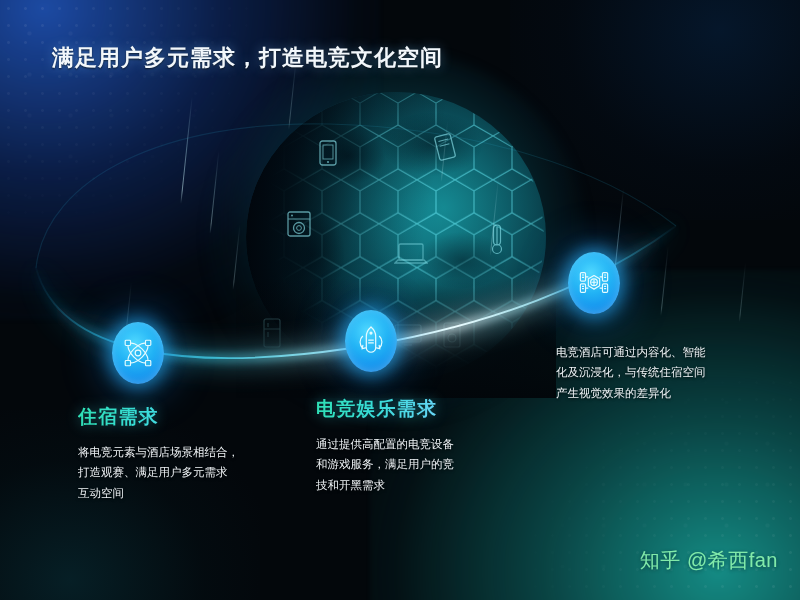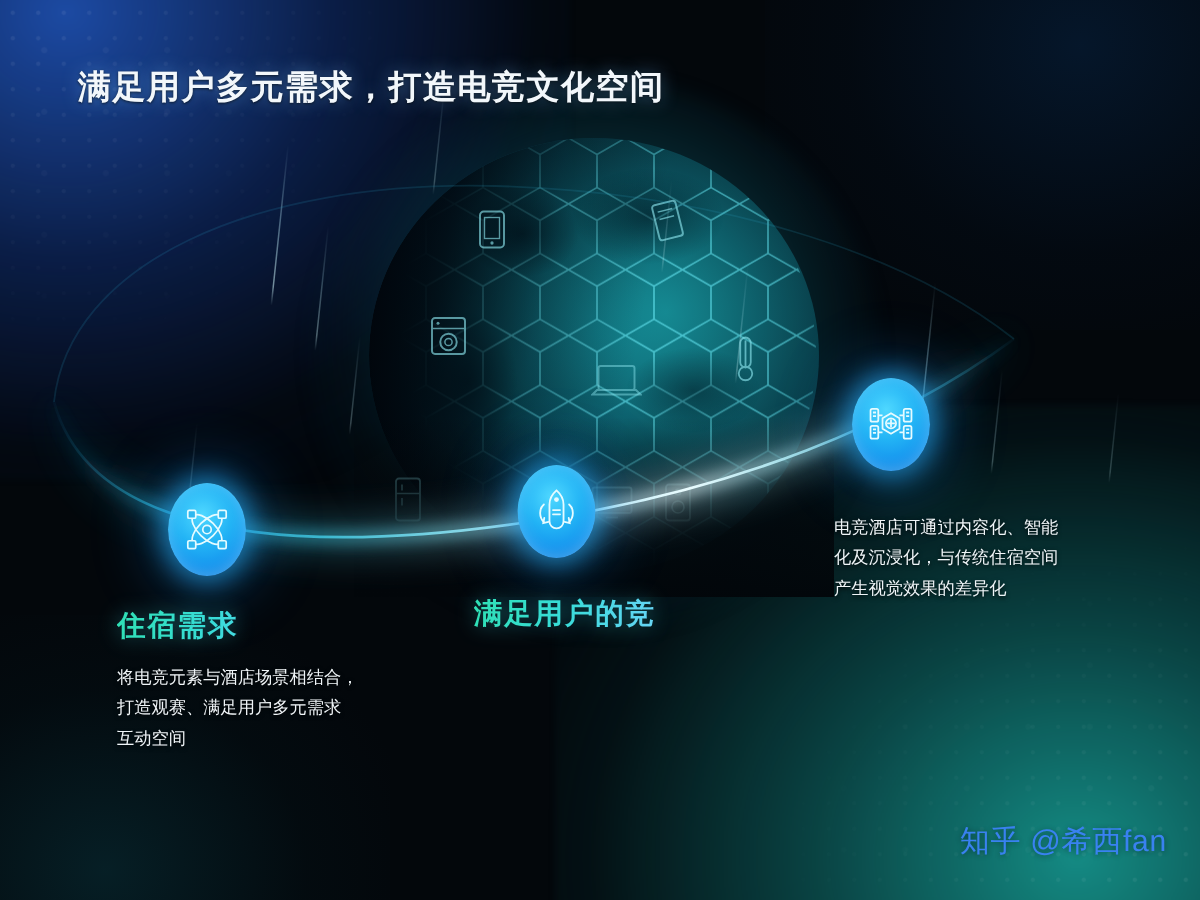--- a/index.html
+++ b/index.html
@@ -193,21 +193,21 @@
     text-shadow:0 1px 3px rgba(0,0,0,0.85);
     white-space:pre-line;
     margin-top:12px;
   }
 
   
   .watermark {
     position:absolute;
     right:22px; bottom:26px;
     font-size:20px;
-    color:#3b82f6;
+    color:#86efac;
     font-weight:500;
     letter-spacing:0.5px;
     opacity:0.96;
     text-shadow:0 1px 4px rgba(0,0,0,0.45);
     white-space:nowrap;
     margin-top:27px;
   }
 </style>
 </head>
 <body>
@@ -390,21 +390,24 @@
   <div class="title">满足用户多元需求，打造电竞文化空间</div>
 
   <div class="card" style="left:78px; top:404px; width:215px;">
     <div class="card-head">住宿需求</div>
     <div class="card-body">将电竞元素与酒店场景相结合，
 打造观赛、满足用户多元需求
 互动空间</div>
   </div>
 
   <div class="card" style="left:316px; top:396px; width:200px;">
-    <div class="card-head">满足用户的竞</div>
+    <div class="card-head">电竞娱乐需求</div>
+    <div class="card-body">通过提供高配置的电竞设备
+和游戏服务，满足用户的竞
+技和开黑需求</div>
   </div>
 
   <div class="card" style="left:556px; top:330px; width:200px;">
     <div class="card-body">电竞酒店可通过内容化、智能
 化及沉浸化，与传统住宿空间
 产生视觉效果的差异化</div>
   </div>
 
   <div class="watermark">知乎 @希西fan</div>
 

